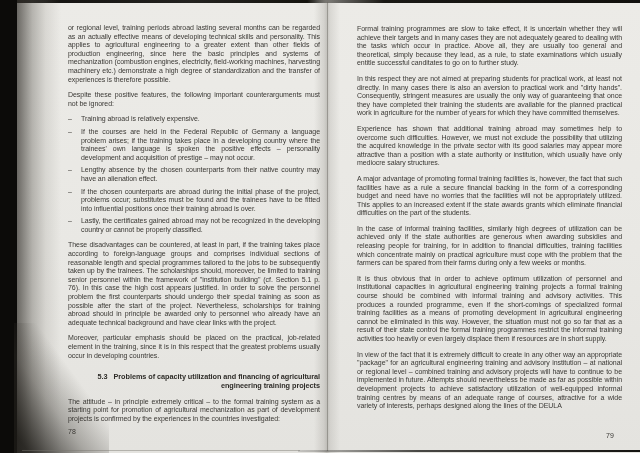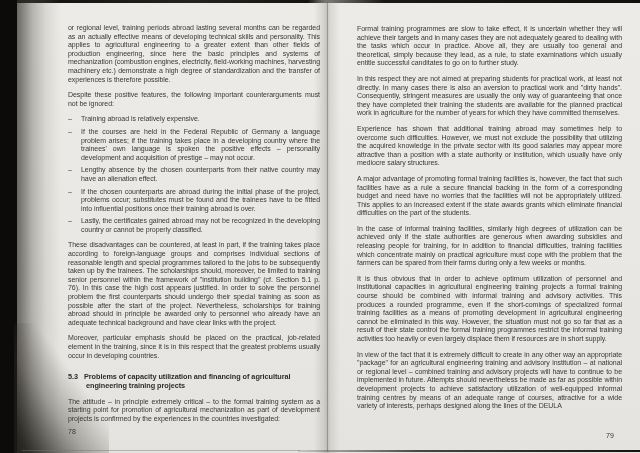--- a/index.html
+++ b/index.html
@@ -71,21 +71,21 @@
   .bullets { margin: 0 0 7px 0; }
   .bullet { position: relative; padding-left: 13px; margin: 0 0 4px 0; }
   .bullet .dash { position: absolute; left: 0; top: 0; }
 
   .heading {
     margin: 12px 0 7px 0;
     font-size: 7.3px;
     line-height: 9.2px;
     font-weight: bold;
     color: #2f2d29;
-    text-align: left;
+    text-align: right;
     padding-left: 18px;
     text-indent: -18px;
   }
   .heading .hnum { margin-right: 6px; }
 
   .pagenum {
     position: absolute;
     font-size: 7px;
     color: #3a3834;
   }

